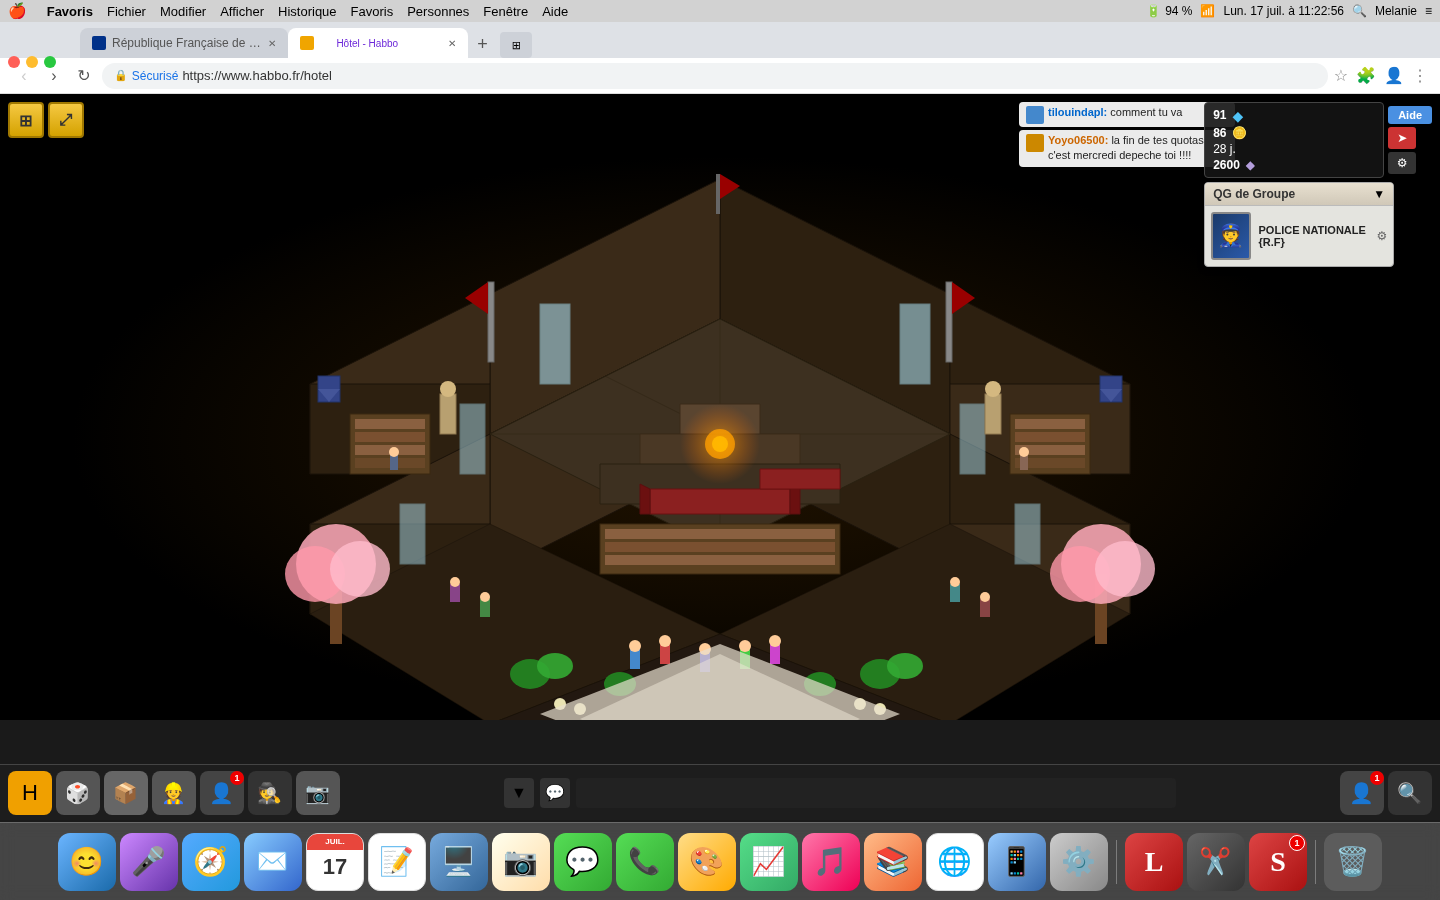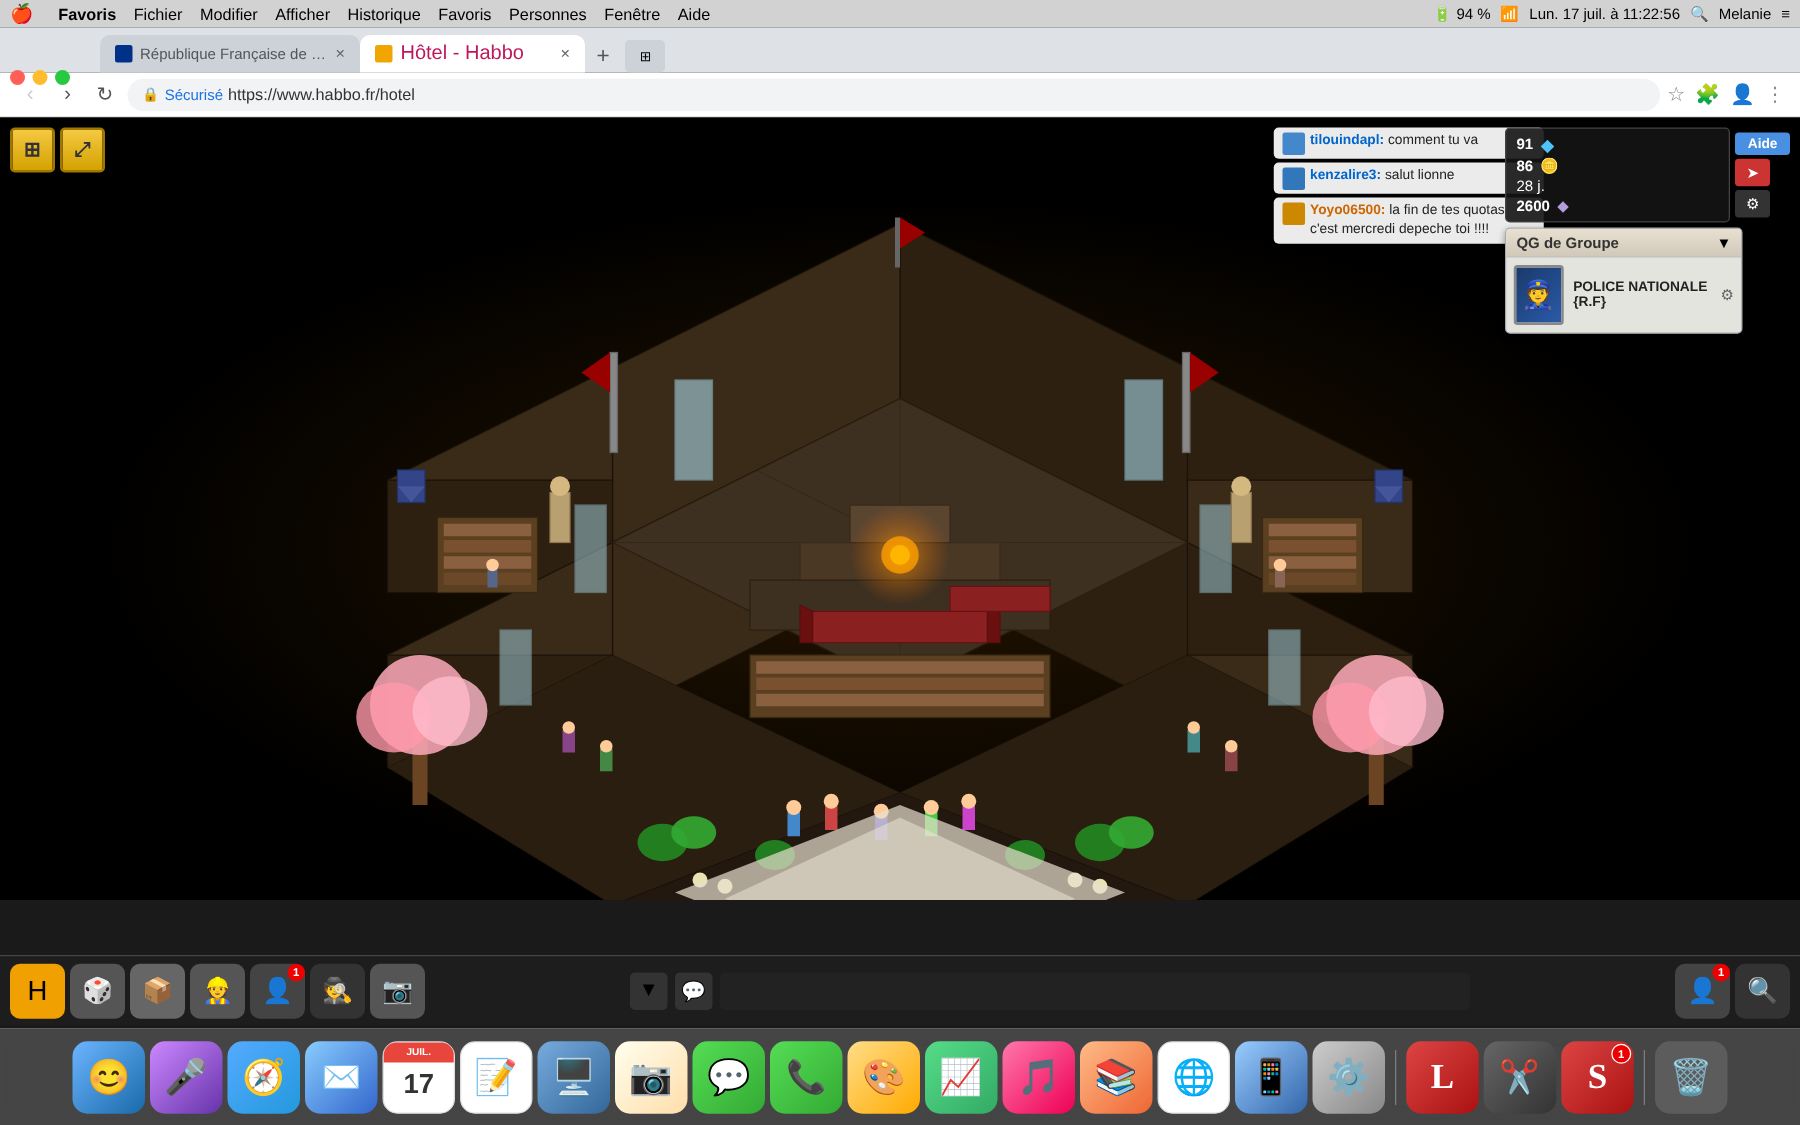--- a/index.html
+++ b/index.html
@@ -255,21 +255,21 @@
     <div class="wc wc-green"></div>
   </div>
   <div id="tabbar" style="padding-left:80px;">
     <div class="tab inactive">
       <div class="tab-favicon tab-favicon-fr"></div>
       <span style="font-size:12px;color:#555;max-width:150px;overflow:hidden;white-space:nowrap;text-overflow:ellipsis;">République Française de Hab...</span>
       <span class="tab-close">✕</span>
     </div>
     <div class="tab active">
       <div class="tab-favicon tab-favicon-habbo"></div>
-      <span style="font-size:16px;color:#be185d;max-width:150px;overflow:hidden;white-space:nowrap;text-overflow:ellipsis;">Hôtel - Habbo</span>
+      <span style="font-size:10px;color:#6d28d9;max-width:150px;overflow:hidden;white-space:nowrap;text-overflow:ellipsis;margin-left:16px;">Hôtel - Habbo</span>
       <span class="tab-close">✕</span>
     </div>
     <div class="new-tab-btn">+</div>
     <div style="width:32px;height:26px;background:#cdd1d8;border-radius:4px;margin-left:4px;display:flex;align-items:center;justify-content:center;font-size:11px;cursor:pointer;">⊞</div>
   </div>
 </div>
 
 <div id="addressbar">
   <span class="nav-btn disabled">‹</span>
   <span class="nav-btn">›</span>
@@ -454,27 +454,20 @@
 
       <rect width="1440" height="626" fill="none" style="background-image: linear-gradient(rgba(0,0,0,0.05) 1px, transparent 1px), linear-gradient(90deg, rgba(0,0,0,0.05) 1px, transparent 1px); background-size: 2px 2px;"></rect>
     </svg>
 
     <div id="chat-panel">
       <div class="chat-bubble">
         <div class="chat-avatar" style="background:#4488cc;"></div>
         <div>
           <span class="chat-user blue">tilouindapl:</span>
           <span> comment tu va</span>
-        </div>
-      </div>
-      <div class="chat-bubble">
-        <div class="chat-avatar" style="background:#3377bb;"></div>
-        <div>
-          <span class="chat-user blue">kenzalire3:</span>
-          <span> salut lionne</span>
         </div>
       </div>
       <div class="chat-bubble">
         <div class="chat-avatar" style="background:#cc8800;"></div>
         <div>
           <span class="chat-user orange">Yoyo06500:</span>
           <span> la fin de tes quotas c'est mercredi depeche toi !!!!</span>
         </div>
       </div>
     </div>

